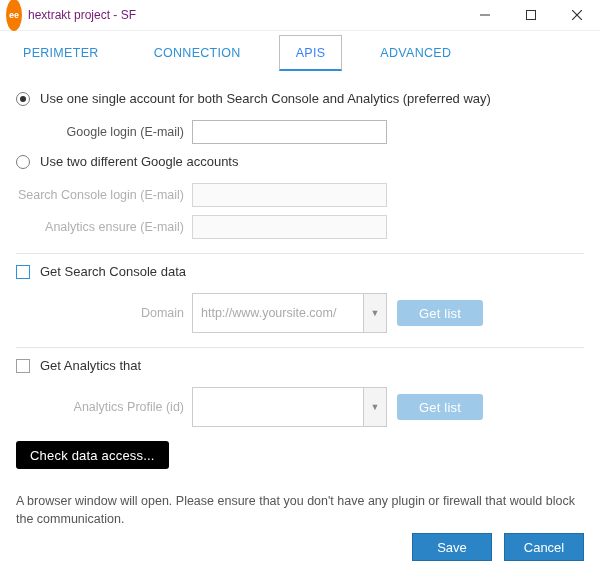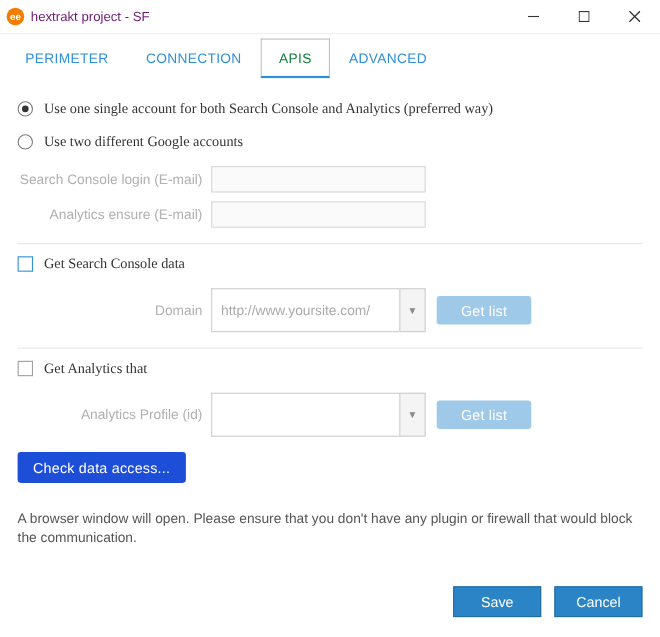--- a/index.html
+++ b/index.html
@@ -14,21 +14,21 @@
     position: relative;
   }
   .titlebar {
     height: 31px;
     display: flex;
     align-items: center;
     padding-left: 6px;
     border-bottom: 1px solid #eee;
   }
   .app-icon {
-    width: 16px; height: 16px;
+    width: 16px; height: 32px;
     background: #f57c00;
     border-radius: 50%;
     display: flex; align-items: center; justify-content: center;
     color: #fff;
     font-size: 9px; font-weight: bold;
   }
   .title-text {
     margin-left: 6px;
     font-size: 12px;
     color: #701a75;
@@ -37,42 +37,43 @@
   .win-btn {
     width: 46px; height: 31px;
     display: flex; align-items: center; justify-content: center;
     color: #333;
   }
   .win-btn svg { display: block; }
 
   .tabs {
     display: flex;
     padding: 4px 6px 0 6px;
+    gap: 21px;
   }
   .tab {
     padding: 10px 16px 9px 16px;
     font-size: 12.5px;
     letter-spacing: .3px;
     color: #2e90d6;
     cursor: pointer;
     border: 1px solid transparent;
   }
   .tab.active {
-    color: #15803d;
+    color: #3b82f6;
     border: 1px solid #bfbfbf;
     border-bottom: 2px solid #2e90d6;
     background: #fff;
   }
 
   .content {
     padding: 14px 16px 0 16px;
   }
 
   .row { display: flex; align-items: center; margin-bottom: 10px; }
-  .row.head { margin-top: 10px; margin-bottom: 14px; font-family: Liberation Serif, serif; }
+  .row.head { margin-top: 10px; margin-bottom: 14px; }
   .row.head.first { margin-top: 6px; }
 
   .radio {
     width: 14px; height: 14px;
     border: 1px solid #7a7a7a;
     border-radius: 50%;
     display: inline-flex; align-items: center; justify-content: center;
     margin-right: 10px;
     flex-shrink: 0;
   }
@@ -151,21 +152,21 @@
     color: #fff;
     border: none;
     border-radius: 3px;
     font-size: 13px;
     letter-spacing: .2px;
   }
   .pill-btn.check-access {
     margin: 6px 0 8px 0;
     height: 28px;
     padding: 0 14px;
-    background: #1d4ed8;
+    background: #000000;
   }
 
   .divider {
     height: 1px;
     background: #e5e5e5;
     margin: 14px 0 4px 0;
   }
 
   .note {
     font-size: 12.5px;
@@ -223,20 +224,24 @@
   <div class="tab active">APIS</div>
   <div class="tab">ADVANCED</div>
 </div>
 
 <div class="content">
 
   <div class="row head first">
     <span class="radio selected"></span>
     <span>Use one single account for both Search Console and Analytics (preferred way)</span>
   </div>
+  <div class="form-row">
+    <span class="lbl">Google login (E-mail)</span>
+    <input class="text-input" type="text" value="" style="">
+  </div>
 
   <div class="row head">
     <span class="radio"></span>
     <span>Use two different Google accounts</span>
   </div>
   <div class="form-row">
     <span class="lbl disabled">Search Console login (E-mail)</span>
     <input class="text-input disabled" type="text" disabled="" value="" style="">
   </div>
   <div class="form-row">

